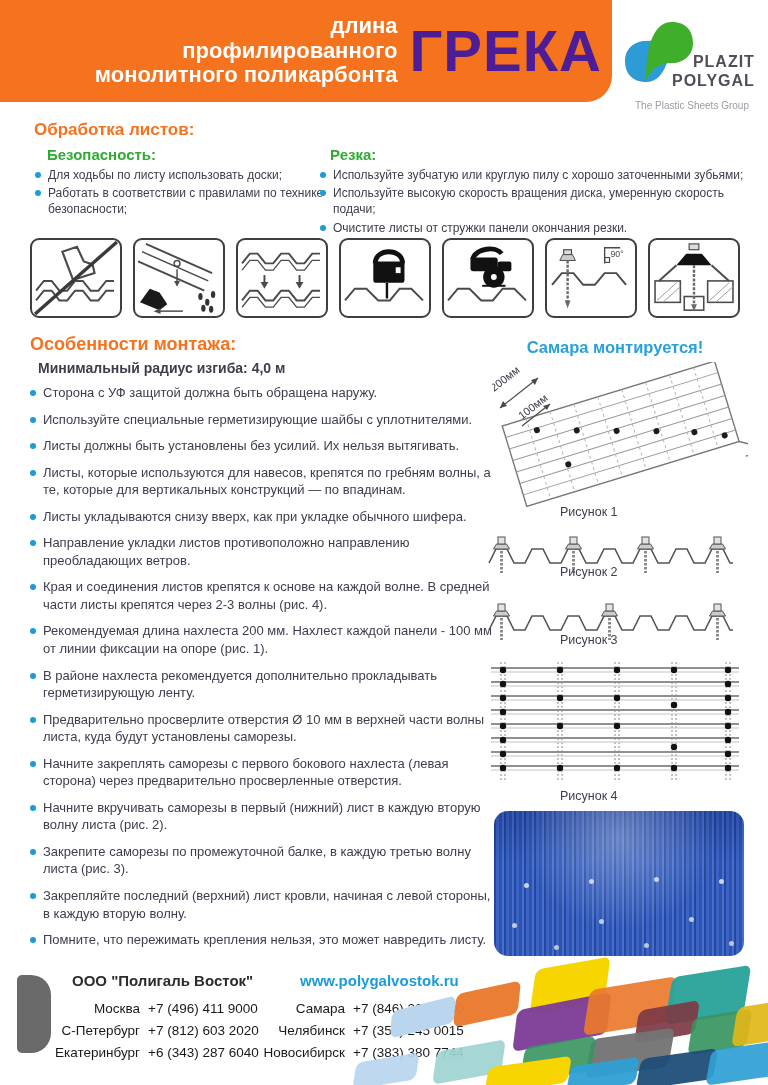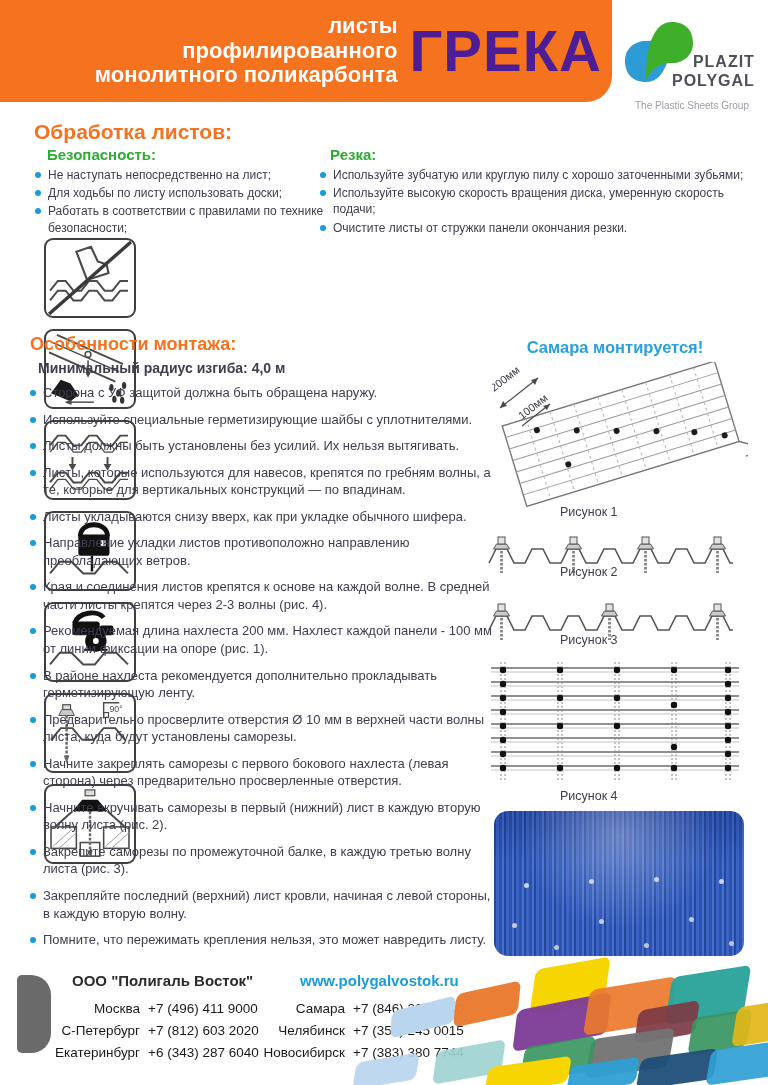--- a/index.html
+++ b/index.html
@@ -17,32 +17,32 @@
   .logo { position:absolute; left:616px; top:14px; width:152px; height:100px; }
   .logo-glyph { position:absolute; left:6px; top:2px; }
   .brand { position:absolute; left:56px; top:38px; font-weight:bold; font-size:16px;
     color:#4f4f58; letter-spacing:1px; line-height:19px;text-align:right; }
   .tagline { position:absolute; left:0; top:86px; width:152px; text-align:center;
     font-size:10px; color:#9b9ba3; }
 
   
   .h-orange { position:absolute; color:#f5721e; font-weight:bold; }
   .h-green  { position:absolute; color:#2faa34; font-weight:bold; font-size:15px; }
-  .proc-heading { left:34px; top:120px; font-size:21px; }
+  .proc-heading { left:34px; top:120px; font-size:17px; }
   .safety-heading { left:47px; top:146px; }
   .cutting-heading { left:330px; top:146px; }
 
   .bullets { position:absolute; font-size:12px; color:#3d3d4d; line-height:1.35; }
   .safety-list { left:35px; top:167px; width:300px; }
   .cutting-list { left:320px; top:167px; width:442px; }
   .bullet-item { display:flex; margin-bottom:2px; }
   .dot { flex:0 0 6px; width:6px; height:6px; border-radius:50%; background:#1b9cd9; margin:5px 7px 0 0; }
 
   
-  .icon-row { position:absolute; left:44px; top:238px; display:flex; gap:11px;flex-direction:column; }
+  .icon-row { position:absolute; left:30px; top:238px; display:flex; gap:11px; }
   .icon-box { width:92px; height:80px; border:2px solid #3f3f3f; border-radius:9px; background:#fff;
     display:flex; align-items:center; justify-content:center; }
   .icon-box svg { display:block; }
 
   
   .install-heading { left:30px; top:334px; font-size:18px; }
   .install-sub { position:absolute; left:38px; top:360px; font-size:14px; font-weight:bold; color:#3d3d4d; }
   .install-list { left:30px; top:384px; width:462px; font-size:13px; }
   .install-list .bullet-item { margin-bottom:9px; }
   .install-list .dot { margin-top:6px; }
@@ -87,21 +87,21 @@
   .mshape { position:absolute; border-radius:7px; }
 </style>
 </head>
 <body>
 
 <div class="page">
 
   <header class="banner">
     <div class="title-lines">
 
-    <div class="title-line">листы</div>
+    <div class="title-line">длина</div>
         <div class="title-line">профилированного</div>
         <div class="title-line">монолитного поликарбонта</div>
       </div>
     <div class="product-name">ГРЕКА</div>
   </header>
 
   <div class="logo">
     <svg class="logo-glyph" width="74" height="76" viewBox="0 0 74 76">
       <path fill="#2d9bd5" d="M50 8 C50 38 44 66 24 66 C10 66 3 57 3 45 C3 33 12 25 24 25 C36 25 44 20 50 8 Z"></path>
       <path fill="#3fae2a" d="M24 64 C24 34 30 6 50 6 C64 6 71 15 71 27 C71 39 62 47 50 47 C38 47 30 52 24 64 Z"></path>
@@ -112,24 +112,20 @@
     </div>
     <div class="tagline">The Plastic Sheets Group</div>
   </div>
 
   <div class="h-orange proc-heading">Обработка листов:</div>
   <div class="h-green safety-heading">Безопасность:</div>
   <div class="h-green cutting-heading">Резка:</div>
 
   <div class="bullets safety-list">
 
-      <div class="bullet-item">
-        <span class="dot"></span>
-        <span>Не наступать непосредственно на лист;</span>
-      </div>
 
       <div class="bullet-item">
         <span class="dot"></span>
         <span>Для ходьбы по листу использовать доски;</span>
       </div>
 
       <div class="bullet-item">
         <span class="dot"></span>
         <span>Работать в соответствии с правилами по технике безопасности;</span>
       </div>

